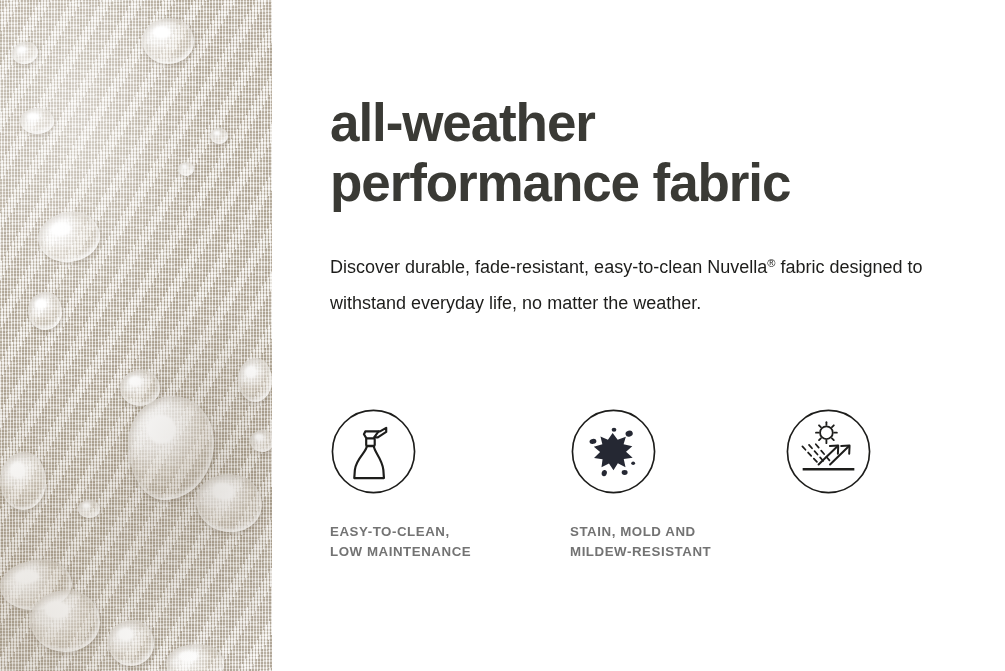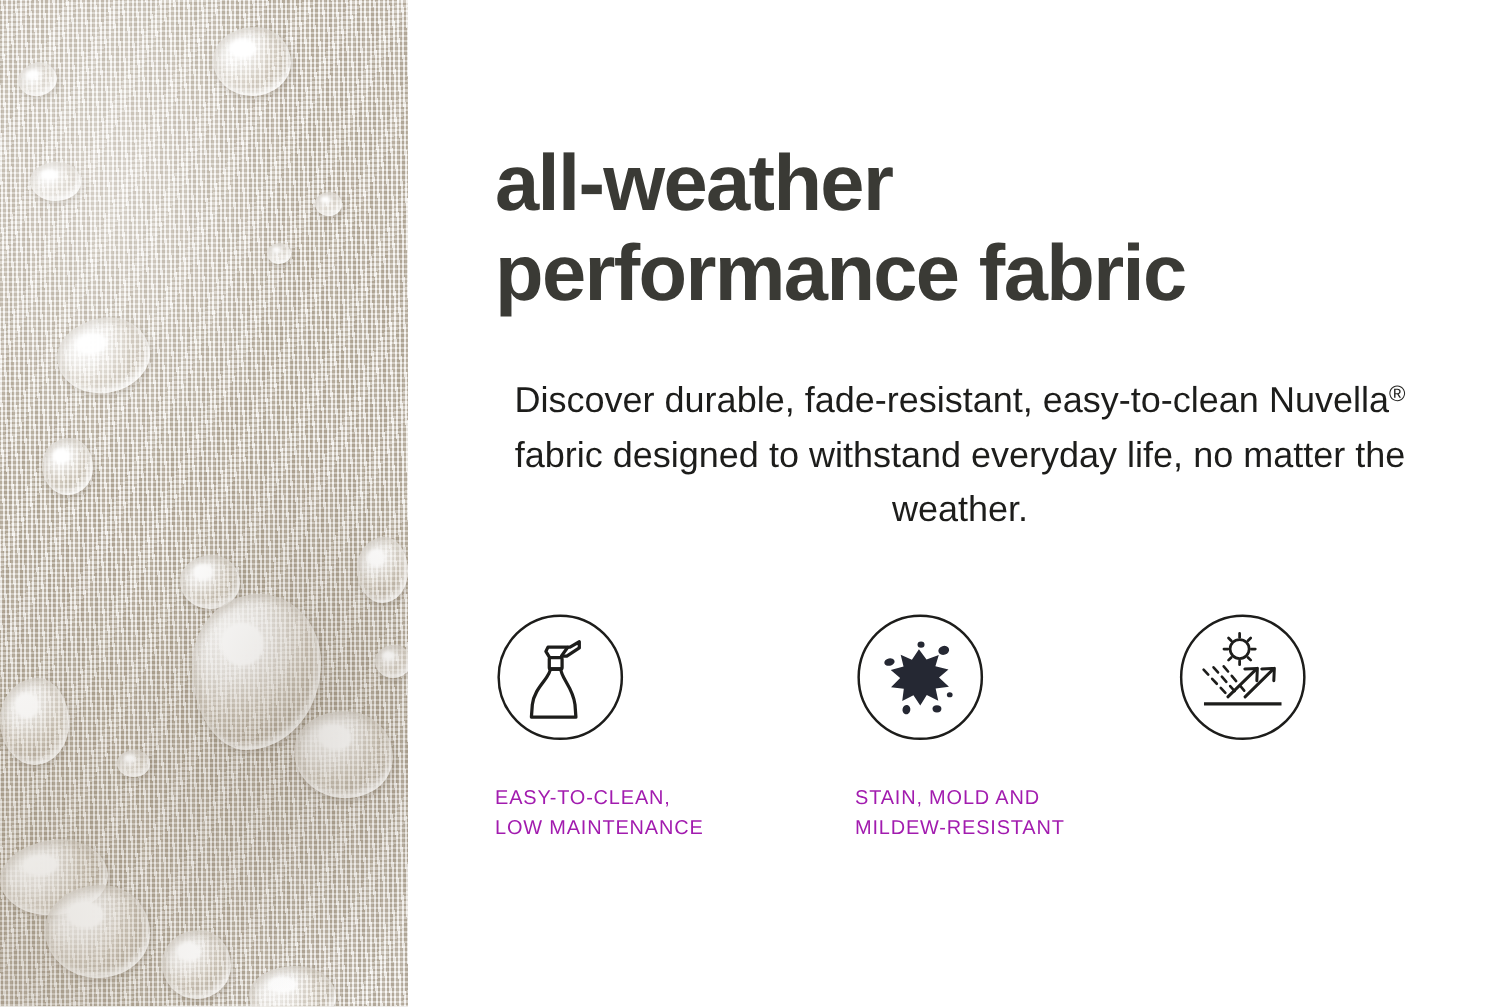--- a/index.html
+++ b/index.html
@@ -116,25 +116,24 @@
     color: #3a3a35;
     white-space: pre-line;
   }
 
   .subcopy {
     position: absolute;
     top: 245px;
     left: 0;
     margin: 0;
     width: 620px;
-    font-size: 24px;
+    font-size: 18px;
     line-height: 36px;
     font-weight: 400;
     color: #1d1d1b;
-    text-align: center;
   }
   .subcopy .reg {
     font-size: 0.62em;
     vertical-align: 0.52em;
     letter-spacing: 0;
   }
 
   .features {
     position: absolute;
     top: 408px;
@@ -153,23 +152,23 @@
   .icon-circle {
     width: 87px;
     height: 87px;
     display: block;
   }
 
   .feature-label {
     margin-top: 27px;
     font-size: 13.3px;
     line-height: 20px;
-    font-weight: 400;
+    font-weight: 700;
     letter-spacing: 0.55px;
-    color: #a21caf;
+    color: #737373;
     white-space: pre-line;
   }
 </style>
 </head>
 <body>
 
 <div class="banner">
 
   <div class="photo">
     <div class="photo-weave"></div>

